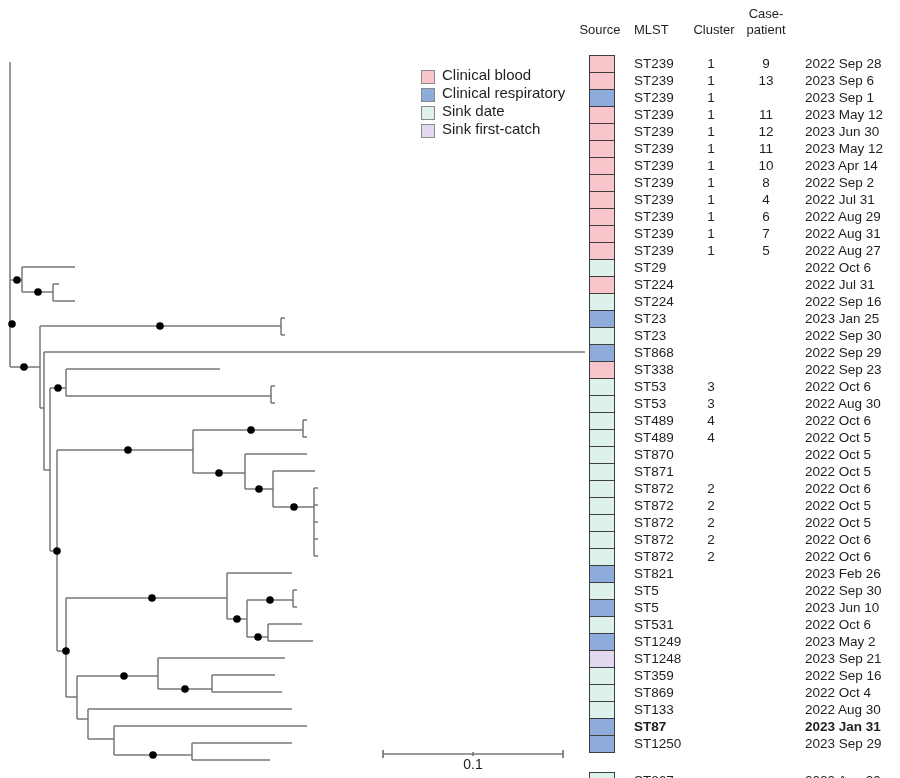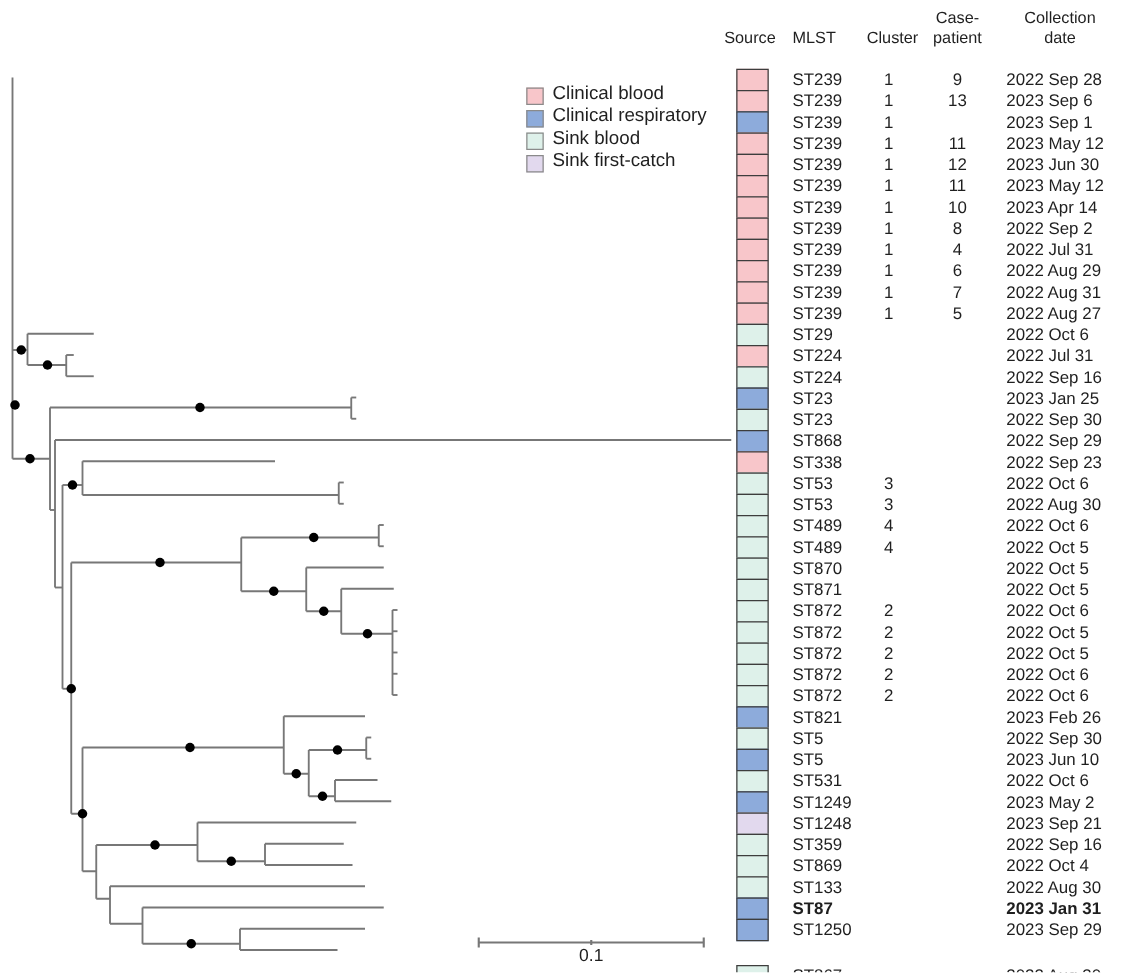--- a/index.html
+++ b/index.html
@@ -135,37 +135,33 @@
       <line x1="473" y1="752" x2="473" y2="756" stroke="#777777" stroke-width="1.7"></line>
     </svg>
 
   <div class="col-head center" style="left:560px;top:22px;width:80px;">Source</div>
   <div class="col-head" style="left:634px;top:22px;">MLST</div>
   <div class="col-head center" style="left:674px;top:22px;width:80px;">Cluster</div>
   <div class="col-head center" style="left:726px;top:6px;width:80px;">
     <div>Case-</div>
     <div>patient</div>
   </div>
-  <div class="col-head center" style="left:803px;top:6px;width:90px;">
-    <div>Collection</div>
-    <div>date</div>
-  </div>
 
   <div class="legend">
       <div class="legend-item">
         <span class="legend-swatch" style="background: rgb(248, 198, 202);"></span>
         <span class="legend-label">Clinical blood</span>
       </div>
       <div class="legend-item">
         <span class="legend-swatch" style="background: rgb(141, 171, 219);"></span>
         <span class="legend-label">Clinical respiratory</span>
       </div>
       <div class="legend-item">
         <span class="legend-swatch" style="background: rgb(222, 241, 234);"></span>
-        <span class="legend-label">Sink blood</span>
+        <span class="legend-label">Sink date</span>
       </div>
       <div class="legend-item">
         <span class="legend-swatch" style="background: rgb(226, 217, 238);"></span>
         <span class="legend-label">Sink first-catch</span>
       </div>
     </div>
 
   <div>
       <div class="t-row" style="top: 55px;">
         <span class="swatch" style="background: rgb(248, 198, 202);"></span>

